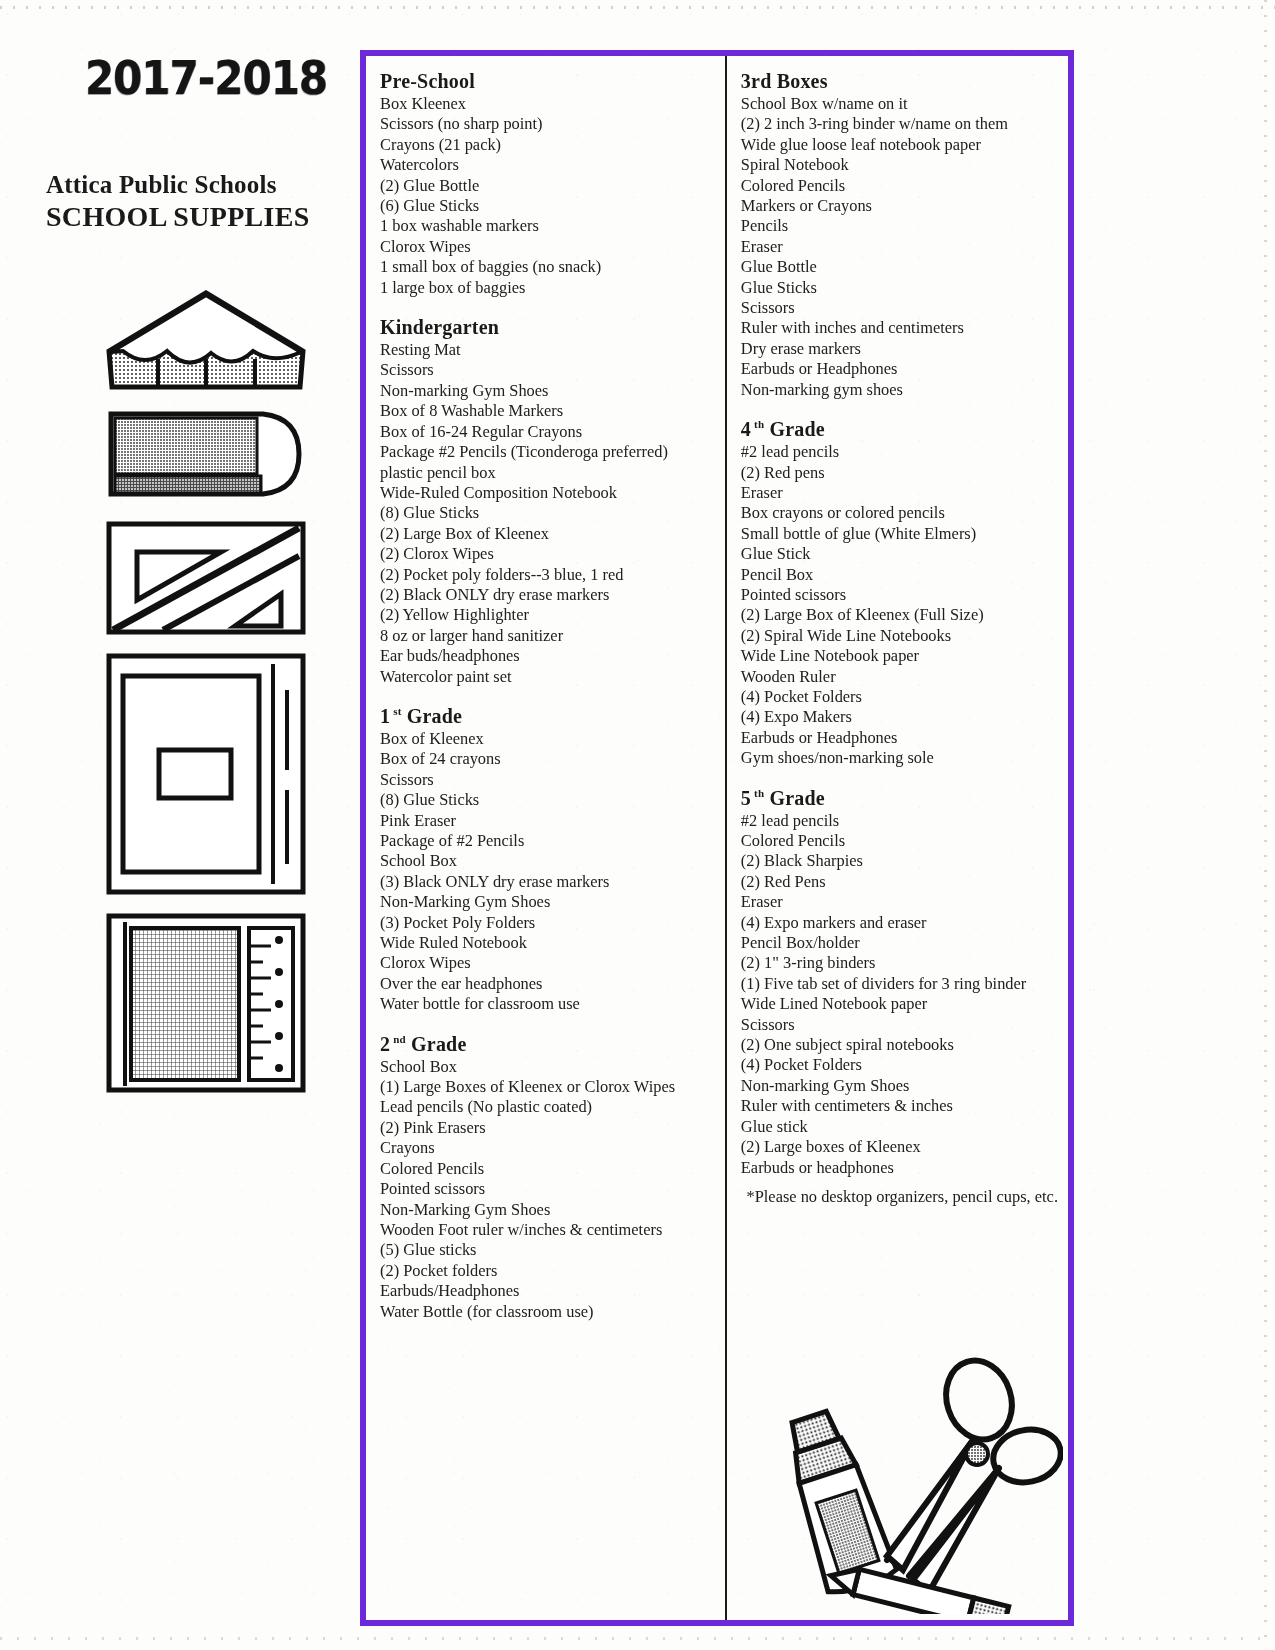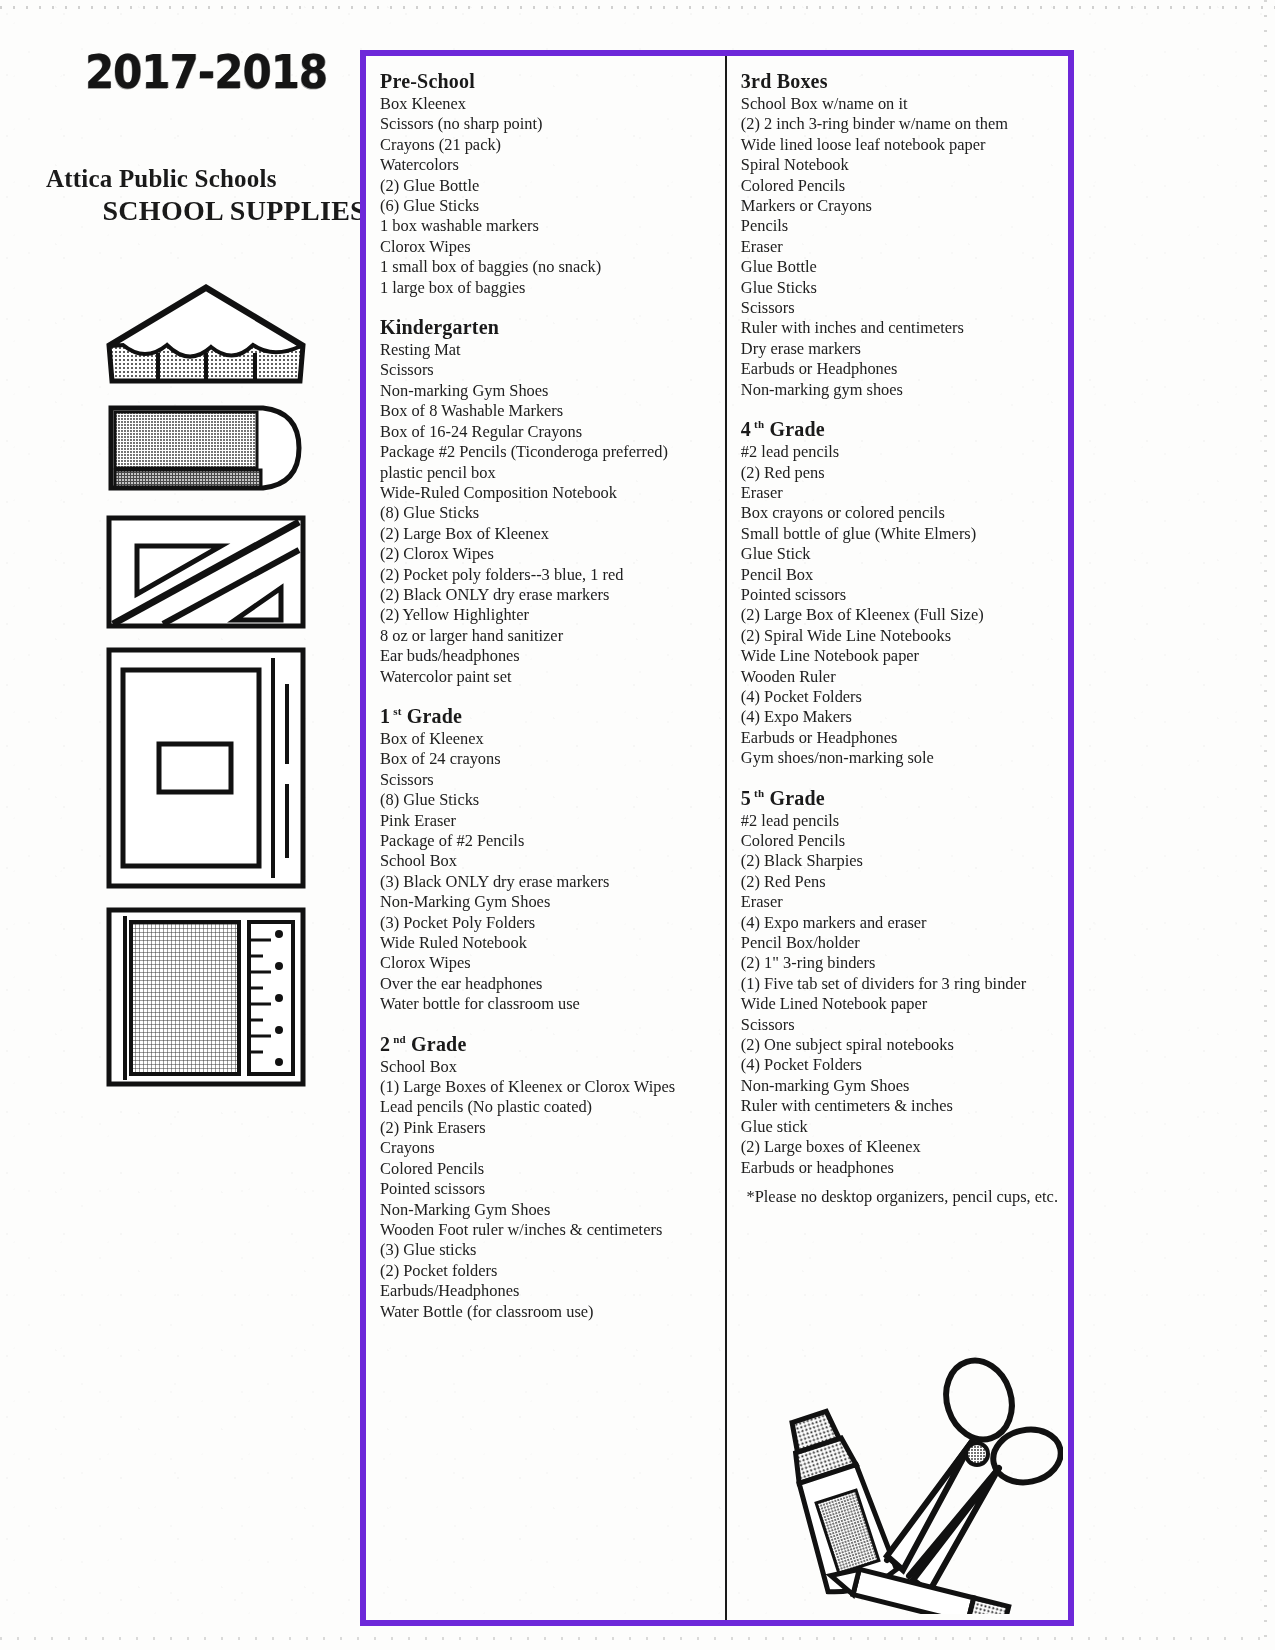--- a/index.html
+++ b/index.html
@@ -53,21 +53,21 @@
   .edge-dots.right {
     top: 0; bottom: 0; right: 8px; width: 3px;
     background: repeating-linear-gradient(to bottom,
       rgba(0,0,0,.30) 0 2px, transparent 2px 15px);
   }
 
   
   .left-col {
     position: absolute;
     left: 46px;
-    top: 34px;
+    top: 40px;
     width: 320px;
   }
   .year-title {
     font-family: "DejaVu Sans", sans-serif;
     font-weight: 900;
     font-size: 42px;
     letter-spacing: -1px;
     text-align: center;
     color: #151515;
     transform: scaleY(1.1);
@@ -78,21 +78,21 @@
     font-family: "Liberation Serif", serif;
     font-weight: bold;
     font-size: 25px;
     margin-top: 68px;
     letter-spacing: .2px;
   }
   .supplies-label {
     font-family: "Liberation Serif", serif;
     font-weight: bold;
     font-size: 28px;
-    text-align: right;
+    text-align: left;
     margin-top: 2px;
     letter-spacing: .3px;
   }
   .clipart-stack {
     margin-top: 56px;
     display: flex;
     flex-direction: column;
     align-items: center;
     gap: 12px;
   }
@@ -339,39 +339,39 @@
       <ul class="items">
         <li>School Box</li>
         <li>(1) Large Boxes of Kleenex or Clorox Wipes</li>
         <li>Lead pencils (No plastic coated)</li>
         <li>(2) Pink Erasers</li>
         <li>Crayons</li>
         <li>Colored Pencils</li>
         <li>Pointed scissors</li>
         <li>Non-Marking Gym Shoes</li>
         <li>Wooden Foot ruler w/inches &amp; centimeters</li>
-        <li>(3) Glue sticks</li>
+        <li>(5) Glue sticks</li>
         <li>(2) Pocket folders</li>
         <li>Earbuds/Headphones</li>
         <li>Water Bottle (for classroom use)</li>
       </ul>
     </div>
 
   </div>
 
   <div class="col col-right">
 
     <div class="grade-block">
       <div class="grade-heading">
         <span>3rd Boxes</span>
       </div>
       <ul class="items">
         <li>School Box w/name on it</li>
         <li>(2) 2 inch 3-ring binder w/name on them</li>
-        <li>Wide lined loose leaf notebook paper</li>
+        <li>Wide glue loose leaf notebook paper</li>
         <li>Spiral Notebook</li>
         <li>Colored Pencils</li>
         <li>Markers or Crayons</li>
         <li>Pencils</li>
         <li>Eraser</li>
         <li>Glue Bottle</li>
         <li>Glue Sticks</li>
         <li>Scissors</li>
         <li>Ruler with inches and centimeters</li>
         <li>Dry erase markers</li>

